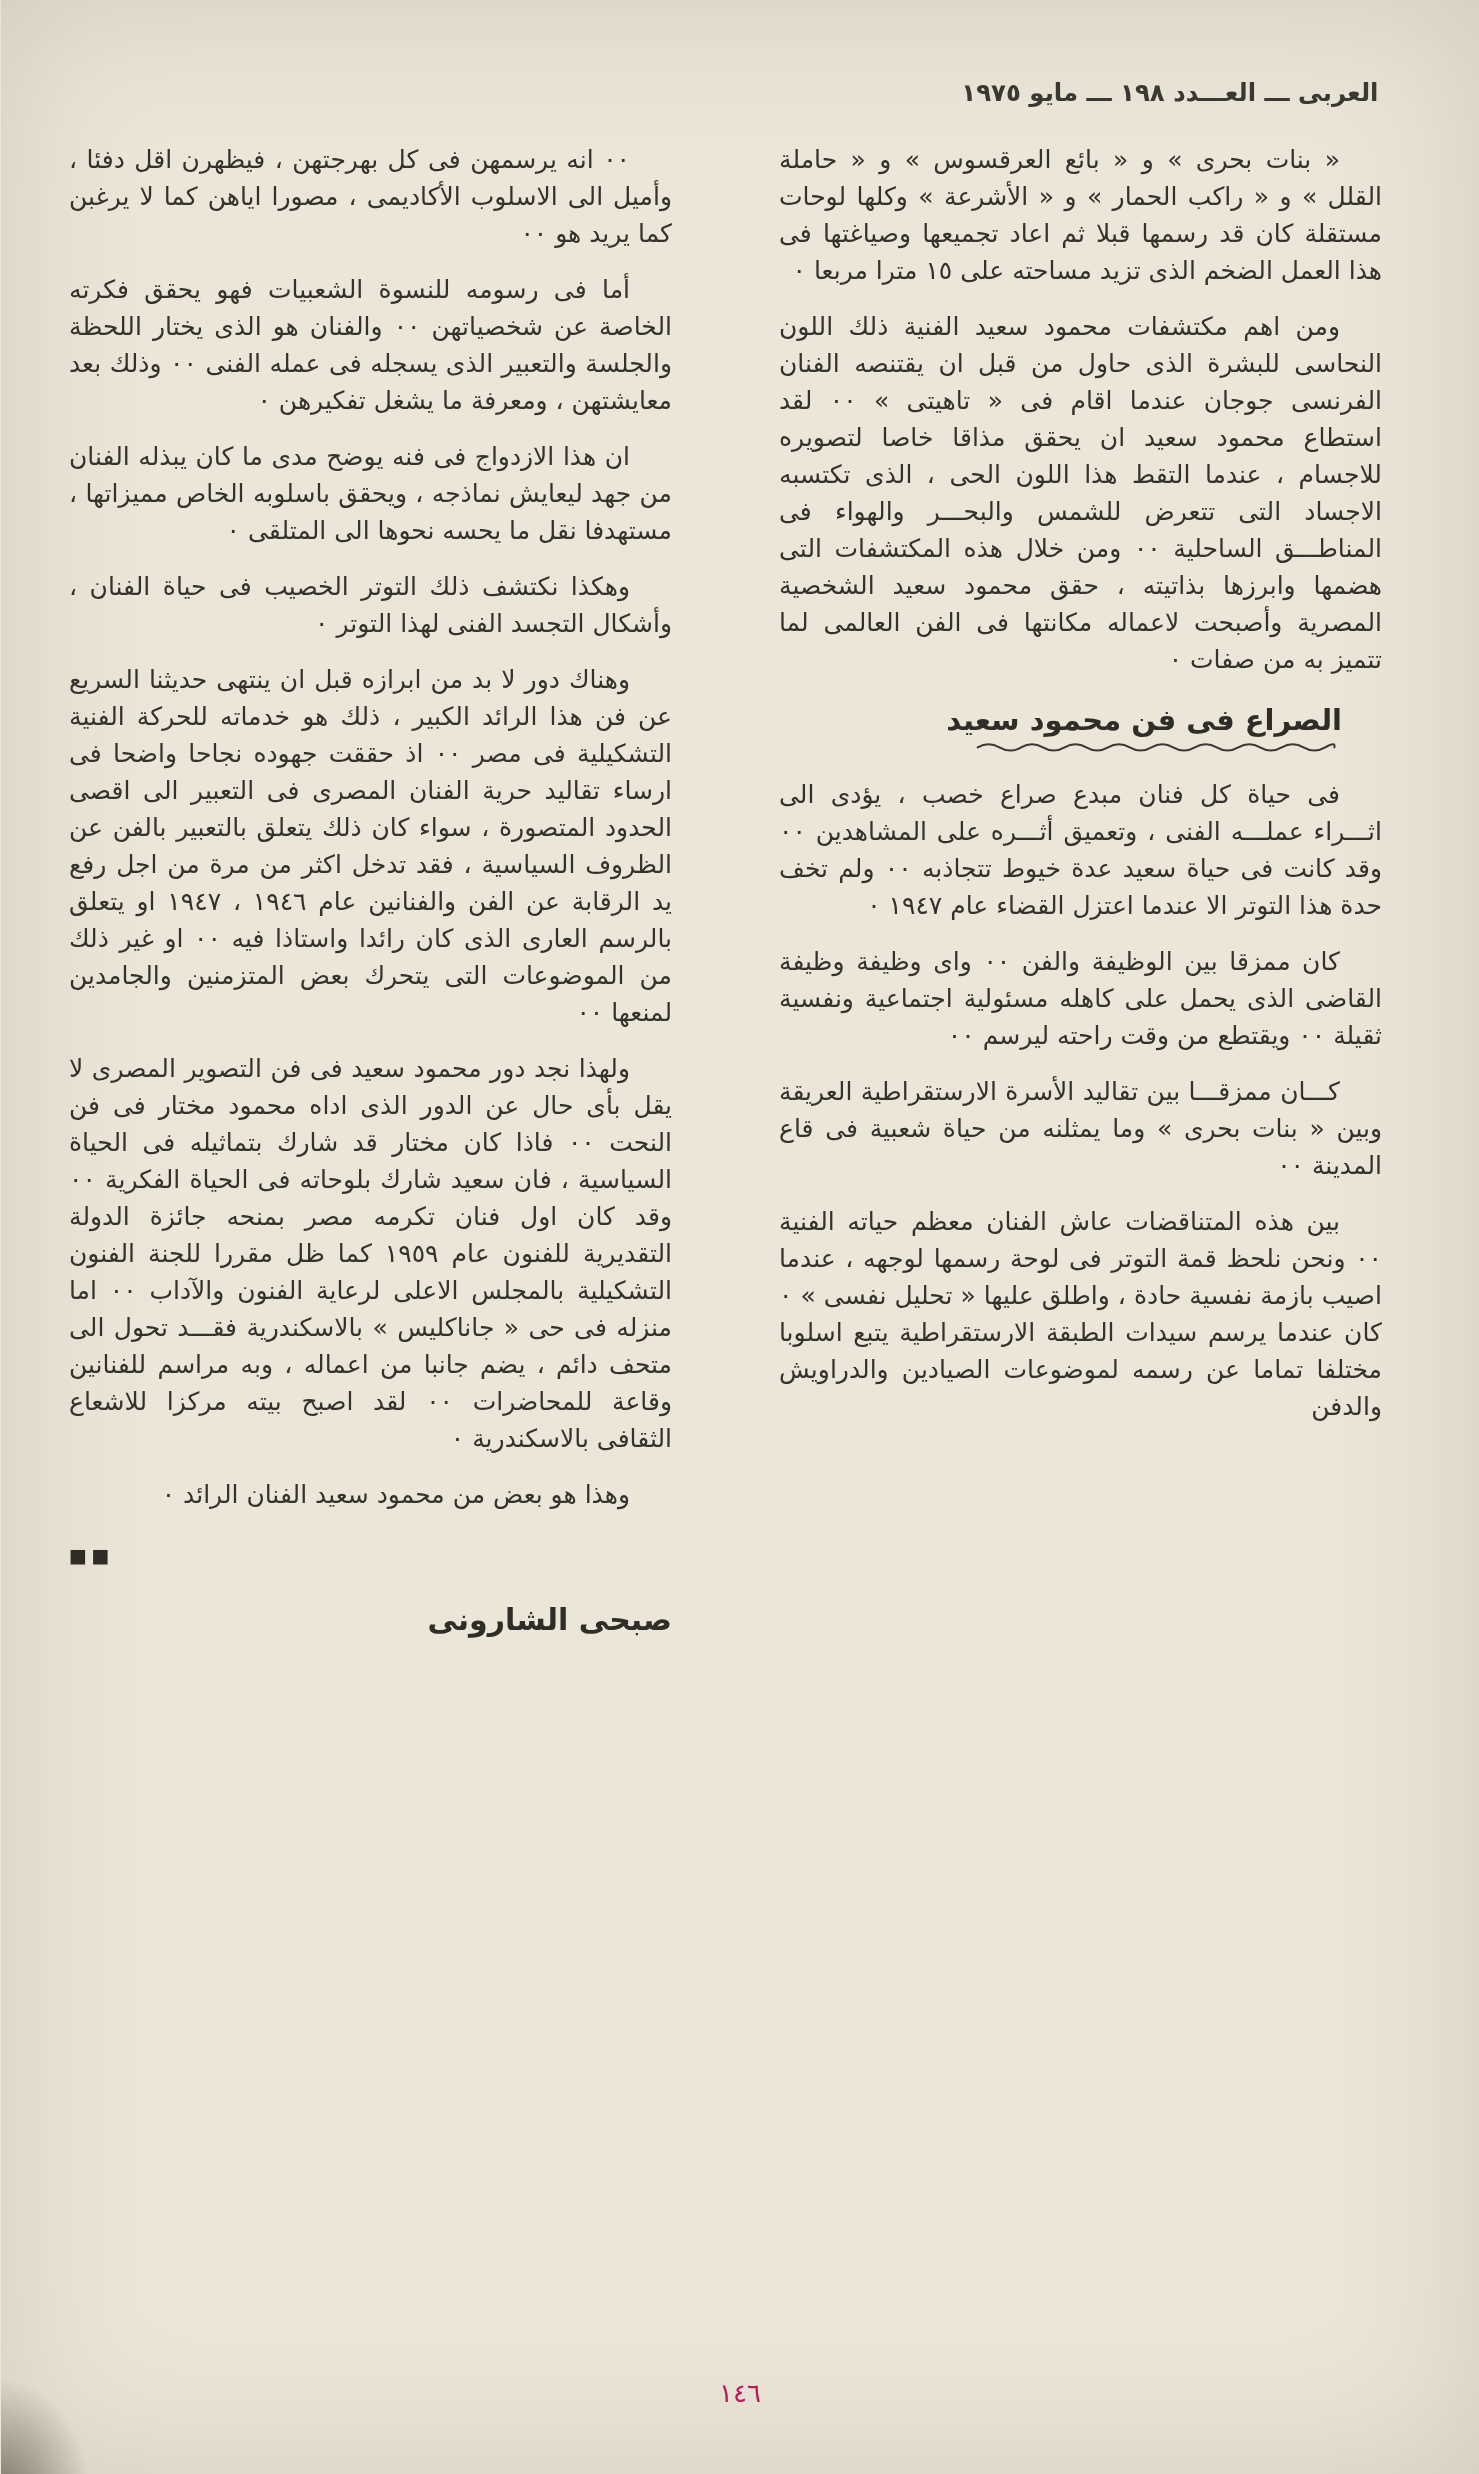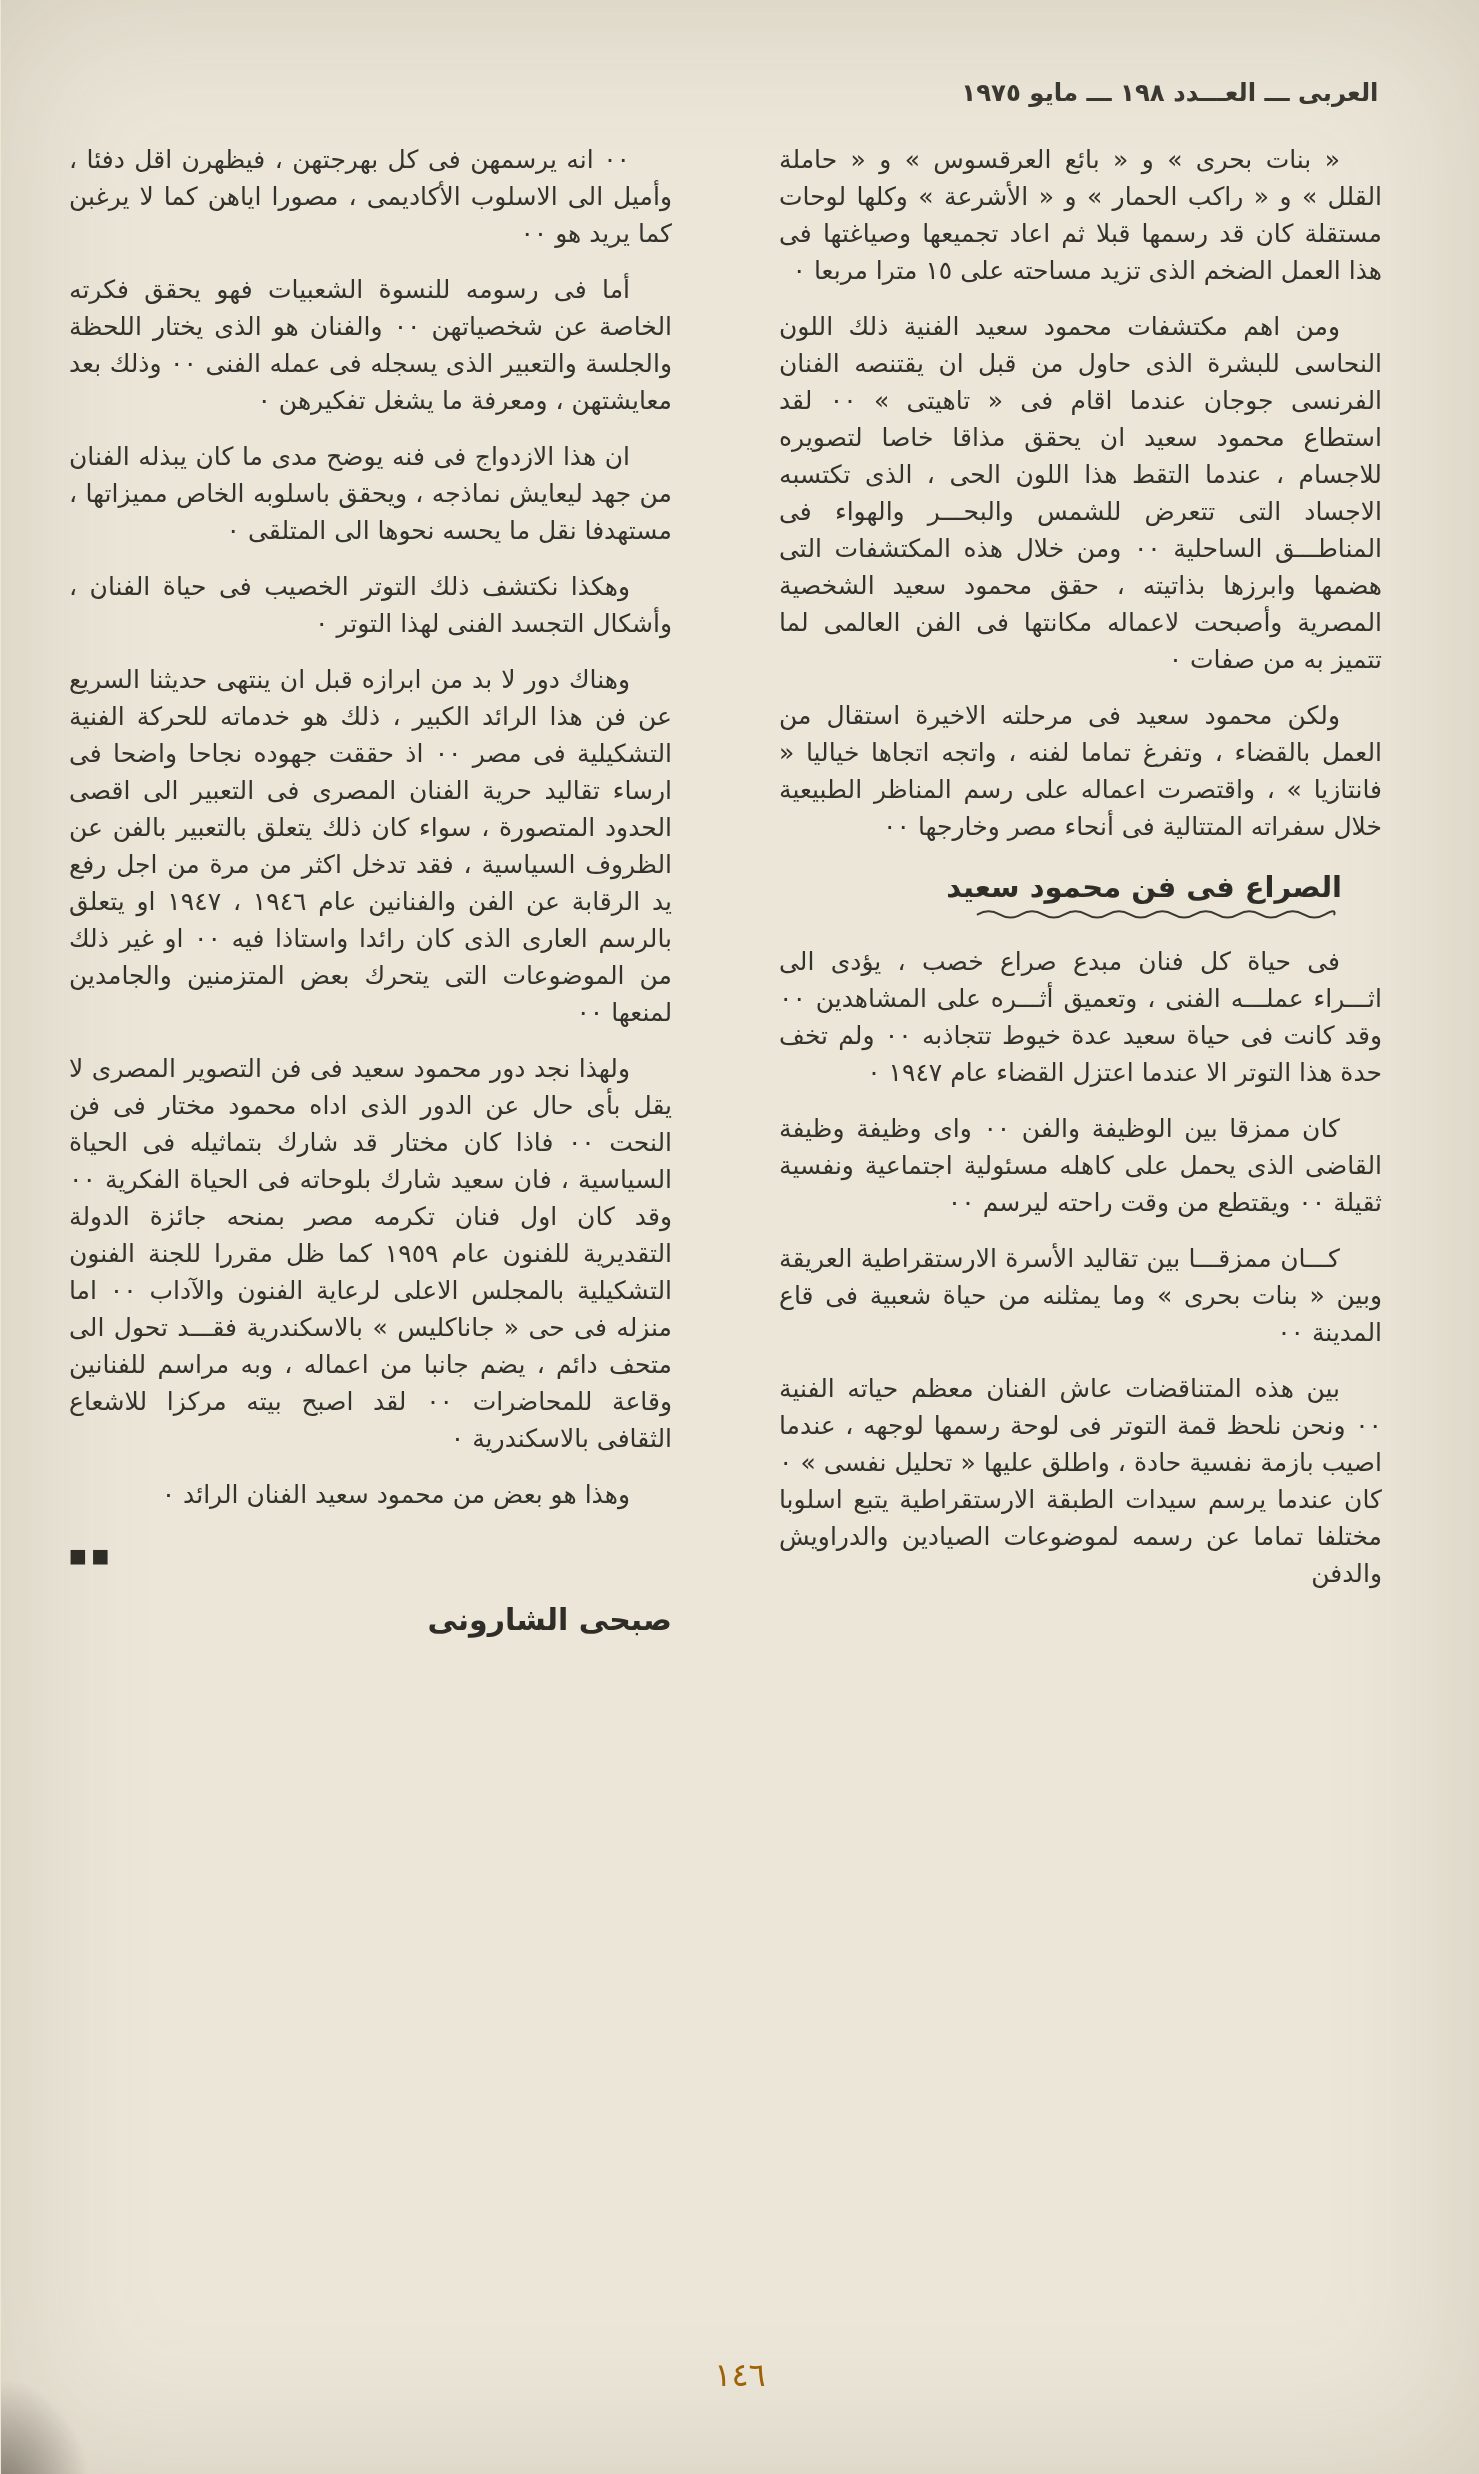--- a/index.html
+++ b/index.html
@@ -71,26 +71,26 @@
   }
   .author {
     text-align: right;
     font-size: 30px;
     font-weight: bold;
     padding-left: 14.5px;
     color: #2f2d27;
   }
   .page-number {
     position: absolute;
-    bottom: 81px;
+    bottom: 67px;
     left: 50%;
     transform: translateX(-50%);
-    font-size: 32px;
+    font-size: 26px;
     letter-spacing: 3.6px;
-    color: #a16207;
+    color: #be185d;
   }
   .vignette {
     position: absolute;
     inset: 0;
     pointer-events: none;
     box-shadow: inset 0 0 154px rgba(110, 95, 70, 0.20);
   }
   .corner-smudge {
     position: absolute;
     left: -33px;
@@ -106,21 +106,20 @@
 
 <div class="page">
 
   <div class="masthead">العربى ـــ العـــدد ١٩٨ ـــ مايو ١٩٧٥</div>
 
   <div class="columns">
 
     <section class="col">
       <p>« بنات بحرى » و « بائع العرقسوس » و « حاملة القلل » و « راكب الحمار » و « الأشرعة » وكلها لوحات مستقلة كان قد رسمها قبلا ثم اعاد تجميعها وصياغتها فى هذا العمل الضخم الذى تزيد مساحته على ١٥ مترا مربعا ٠</p>
       <p>ومن اهم مكتشفات محمود سعيد الفنية ذلك اللون النحاسى للبشرة الذى حاول من قبل ان يقتنصه الفنان الفرنسى جوجان عندما اقام فى « تاهيتى » ٠٠ لقد استطاع محمود سعيد ان يحقق مذاقا خاصا لتصويره للاجسام ، عندما التقط هذا اللون الحى ، الذى تكتسبه الاجساد التى تتعرض للشمس والبحـــر والهواء فى المناطـــق الساحلية ٠٠ ومن خلال هذه المكتشفات التى هضمها وابرزها بذاتيته ، حقق محمود سعيد الشخصية المصرية وأصبحت لاعماله مكانتها فى الفن العالمى لما تتميز به من صفات ٠</p>
-      <p>ولكن محمود سعيد فى مرحلته الاخيرة استقال من العمل بالقضاء ، وتفرغ تماما لفنه ، واتجه اتجاها خياليا « فانتازيا » ، واقتصرت اعماله على رسم المناظر الطبيعية خلال سفراته المتتالية فى أنحاء مصر وخارجها ٠٠</p>
 
       <div class="heading-wrap">
         <h2 class="section-heading">الصراع فى فن محمود سعيد</h2>
         <svg class="squiggle" width="362" height="11" viewBox="0 0 400 12">
           <path d="M3,7 Q15,0 27,7 T51,7 T75,7 T99,7 T123,7 T147,7 T171,7 T195,7 T219,7 T243,7 T267,7 T291,7 T315,7 T339,7 T363,7 T387,7 T397,7" fill="none" stroke="#3a3832" stroke-width="2.2" stroke-linecap="round"></path>
         </svg>
       </div>
 
       <p>فى حياة كل فنان مبدع صراع خصب ، يؤدى الى اثـــراء عملـــه الفنى ، وتعميق أثـــره على المشاهدين ٠٠ وقد كانت فى حياة سعيد عدة خيوط تتجاذبه ٠٠ ولم تخف حدة هذا التوتر الا عندما اعتزل القضاء عام ١٩٤٧ ٠</p>
       <p>كان ممزقا بين الوظيفة والفن ٠٠ واى وظيفة وظيفة القاضى الذى يحمل على كاهله مسئولية اجتماعية ونفسية ثقيلة ٠٠ ويقتطع من وقت راحته ليرسم ٠٠</p>

